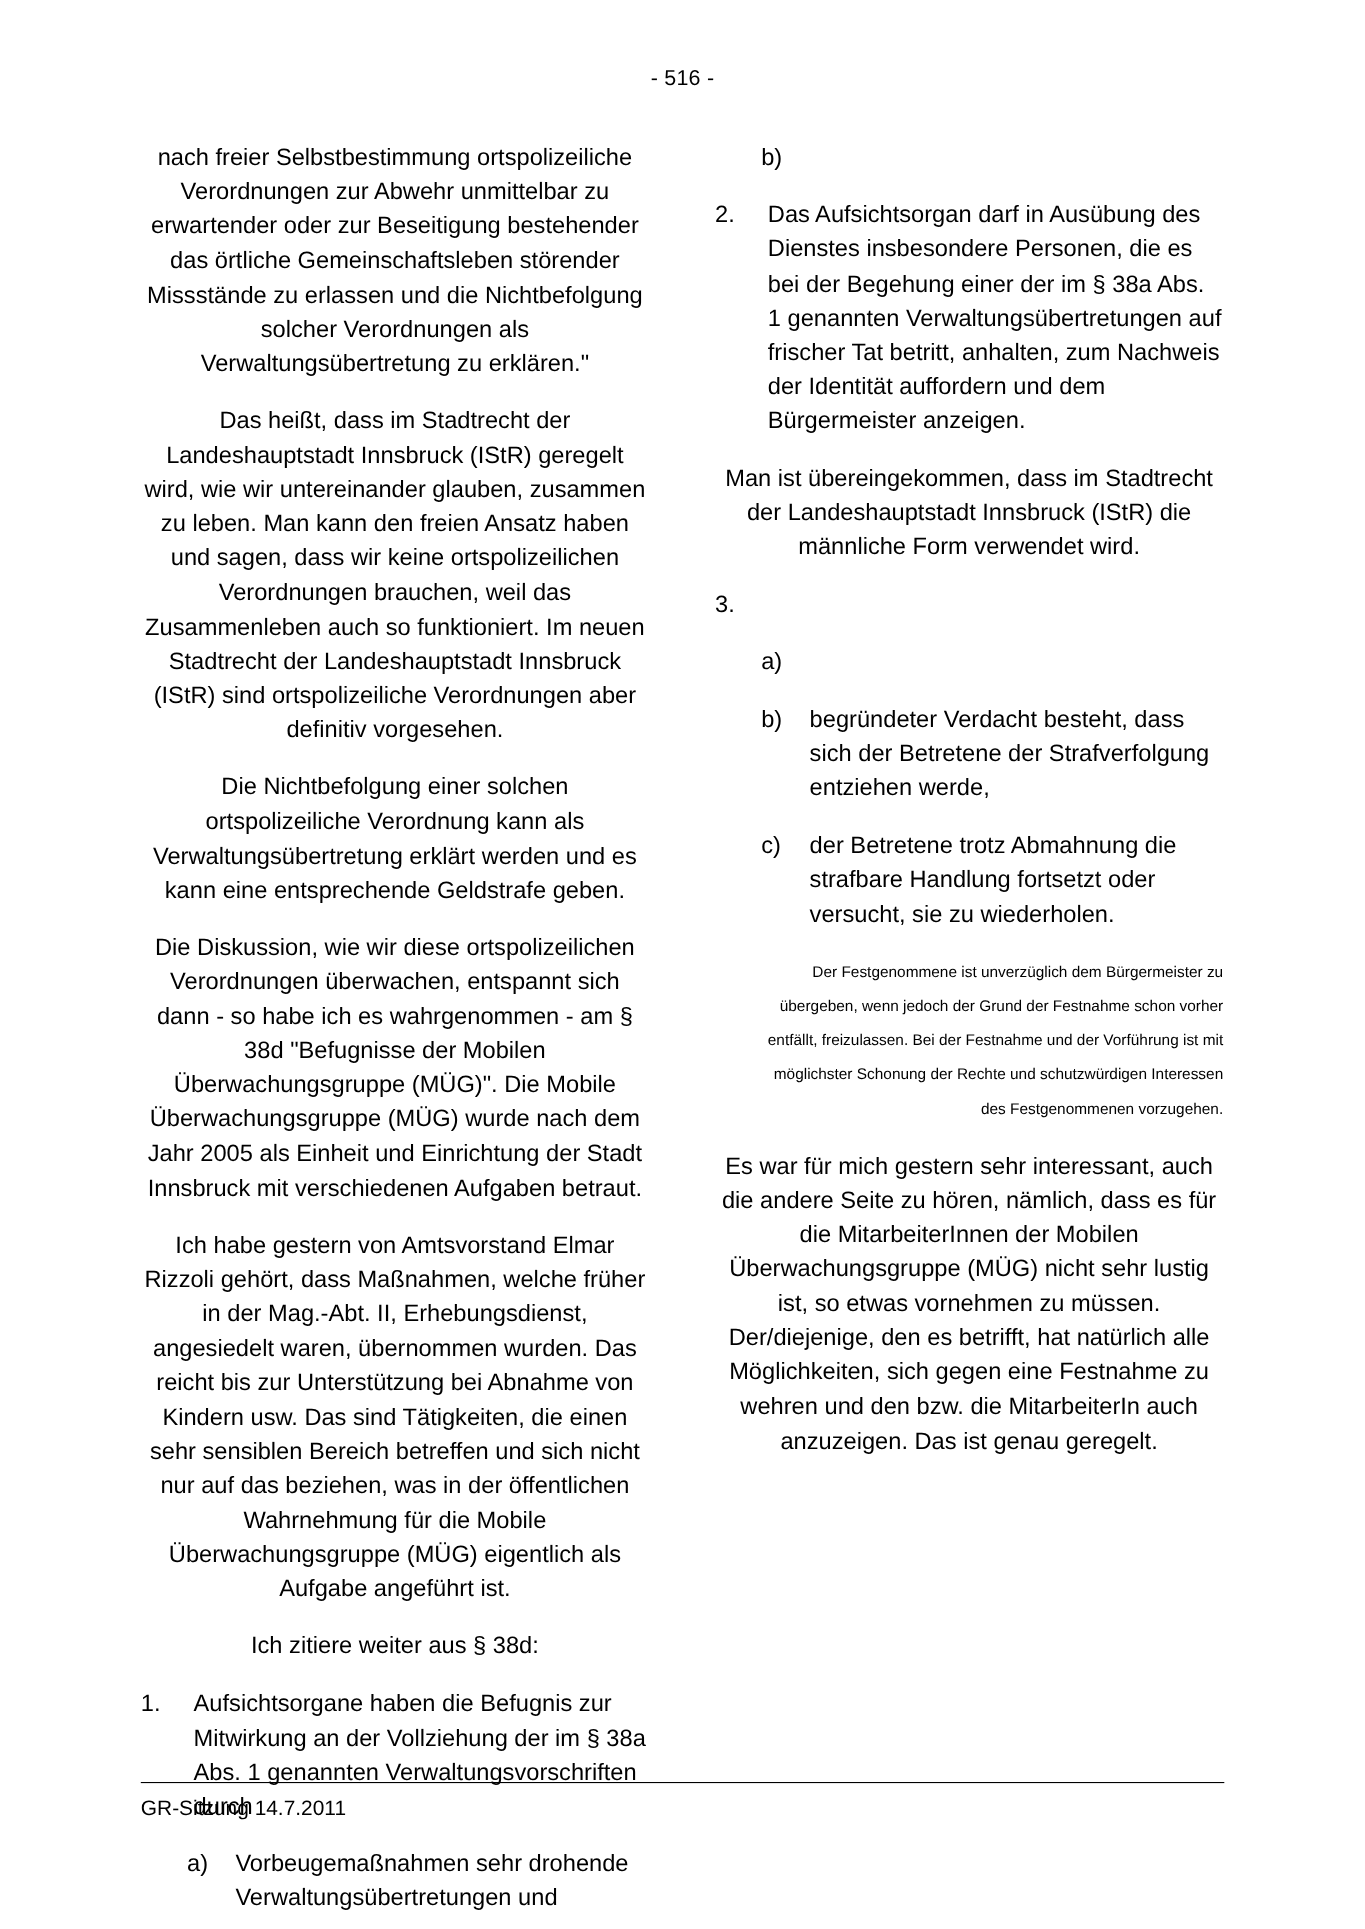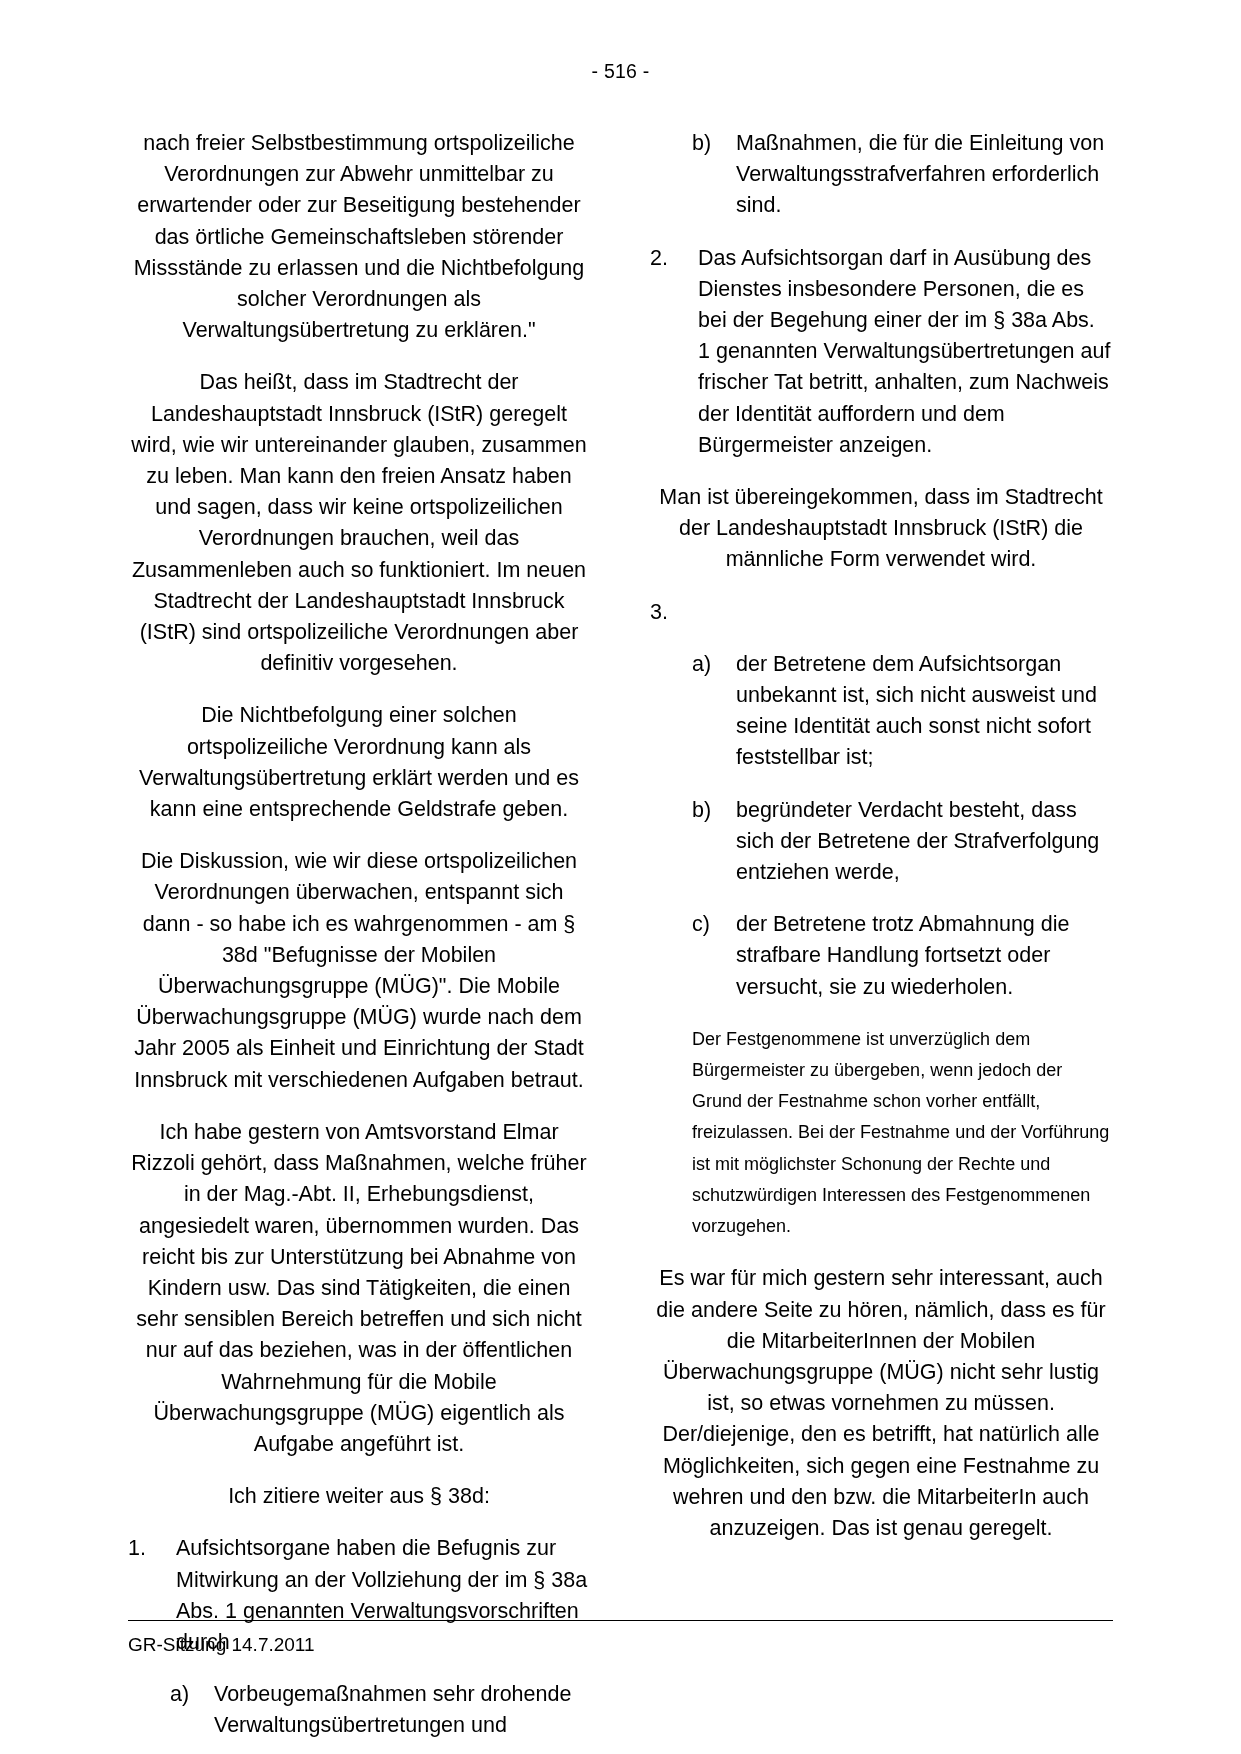--- a/index.html
+++ b/index.html
@@ -68,22 +68,23 @@
     margin-left: 0;
   }
   .lvl1 .marker { width: 48px; }
   
   .lvl2 {
     margin-left: 42px;
   }
   .lvl2 .marker { width: 44px; }
   .sub-para {
     margin: 0 0 21px 42px;
-    font-size: 18px;
+    font-size: 14px;
     line-height: 31.2px;
+    text-align: right;
   }
   .footer-rule {
     position: absolute;
     left: 128px;
     top: 1620px;
     width: 985px;
     height: 1px;
     background: #000000;
   }
   .footer-text {
@@ -113,33 +114,31 @@
           <span class="body">Aufsichtsorgane haben die Befugnis zur Mitwirkung an der Vollziehung der im § 38a Abs. 1 genannten Verwaltungsvorschriften durch</span>
         </div>
         <div class="li lvl2">
           <span class="marker narrow">a)</span>
           <span class="body">Vorbeugemaßnahmen sehr drohende Verwaltungsübertretungen und</span>
         </div>
       </div>
     <div class="col" id="col-right">
         <div class="li lvl2">
           <span class="marker narrow">b)</span>
-          <span class="body">Maßnahmen, die für die Einleitung von Verwaltungsstrafverfahren erforderlich sind.</span>
         </div>
         <div class="li lvl1">
           <span class="marker">2.</span>
           <span class="body">Das Aufsichtsorgan darf in Ausübung des Dienstes insbesondere Personen, die es bei der Begehung einer der im § 38a Abs. 1 genannten Verwaltungsübertretungen auf frischer Tat betritt, anhalten, zum Nachweis der Identität auffordern und dem Bürgermeister anzeigen.</span>
         </div>
         <p class="para">Man ist übereingekommen, dass im Stadtrecht der Landeshauptstadt Innsbruck (IStR) die männliche Form verwendet wird.</p>
         <div class="li lvl1">
           <span class="marker">3.</span>
         </div>
         <div class="li lvl2">
           <span class="marker narrow">a)</span>
-          <span class="body">der Betretene dem Aufsichtsorgan unbekannt ist, sich nicht ausweist und seine Identität auch sonst nicht sofort feststellbar ist;</span>
         </div>
         <div class="li lvl2">
           <span class="marker narrow">b)</span>
           <span class="body">begründeter Verdacht besteht, dass sich der Betretene der Strafverfolgung entziehen werde,</span>
         </div>
         <div class="li lvl2">
           <span class="marker narrow">c)</span>
           <span class="body">der Betretene trotz Abmahnung die strafbare Handlung fortsetzt oder versucht, sie zu wiederholen.</span>
         </div>
         <p class="sub-para">Der Festgenommene ist unverzüglich dem Bürgermeister zu übergeben, wenn jedoch der Grund der Festnahme schon vorher entfällt, freizulassen. Bei der Festnahme und der Vorführung ist mit möglichster Schonung der Rechte und schutzwürdigen Interessen des Festgenommenen vorzugehen.</p>

